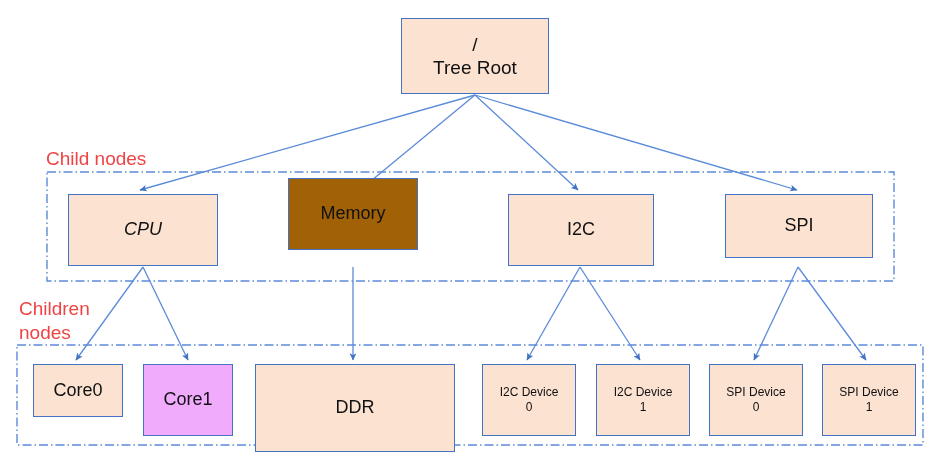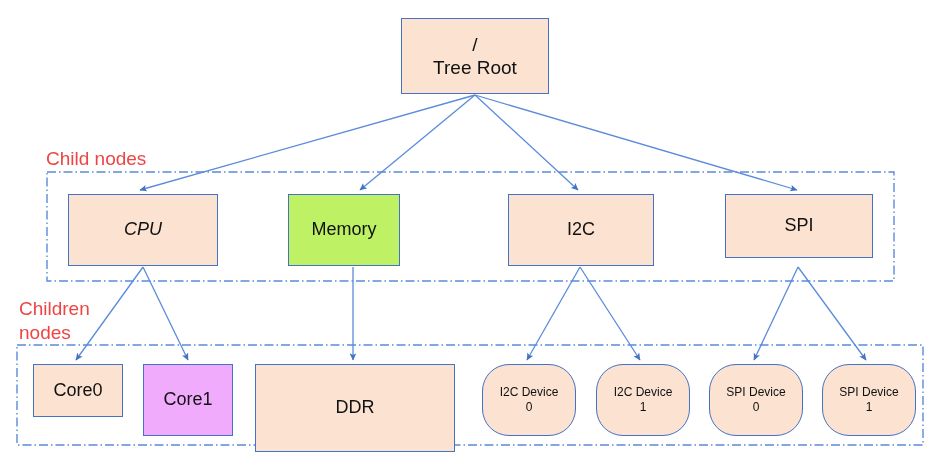--- a/index.html
+++ b/index.html
@@ -35,21 +35,21 @@
     align-items: center;
     justify-content: center;
     text-align: center;
     color: #111111;
     line-height: 1.22;
     white-space: pre-line;
     font-family: "Liberation Sans", sans-serif;
   }
   .node-lg { font-size: 19px; }
   .node-md { font-size: 18px; }
-  .node-sm { font-size: 12px; border-radius: 27px; }
+  .node-sm { font-size: 12px; }
   .group-label {
     position: absolute;
     color: #ef4444;
     font-size: 19px;
     font-family: "Liberation Sans", sans-serif;
     line-height: 1.25;
     white-space: pre-line;
   }
 </style>
 </head>
@@ -79,21 +79,21 @@
         <line x1="580" y1="267" x2="640" y2="360" stroke="#5B8BD9" stroke-width="1.3" marker-end="url(#arrowhead)"></line>
         <line x1="798" y1="267" x2="754" y2="360" stroke="#5B8BD9" stroke-width="1.3" marker-end="url(#arrowhead)"></line>
         <line x1="798" y1="267" x2="866" y2="360" stroke="#5B8BD9" stroke-width="1.3" marker-end="url(#arrowhead)"></line>
       </g>
   </svg>
 
   <div id="node-layer">
       <div class="node-box node-lg" style="left: 401px; top: 18px; width: 148px; height: 76px; background: rgb(251, 226, 209); border-color: rgb(68, 114, 196); color: rgb(17, 17, 17);">/
 Tree Root</div>
       <div class="node-box node-md" style="left: 68px; top: 194px; width: 150px; height: 72px; background: rgb(251, 226, 209); border-color: rgb(68, 114, 196); color: rgb(17, 17, 17); font-style: italic;">CPU</div>
-      <div class="node-box node-md" style="left: 288px; top: 194px; width: 112px; height: 72px; background: #bef264; border-color: rgb(68, 114, 196); color: rgb(17, 17, 17);">Memory</div>
+      <div class="node-box node-md" style="left: 288px; top: 178px; width: 130px; height: 72px; background: #a16207; border-color: rgb(68, 114, 196); color: rgb(17, 17, 17);">Memory</div>
       <div class="node-box node-md" style="left: 508px; top: 194px; width: 146px; height: 72px; background: rgb(251, 226, 209); border-color: rgb(68, 114, 196); color: rgb(17, 17, 17);">I2C</div>
       <div class="node-box node-md" style="left: 725px; top: 194px; width: 148px; height: 64px; background: rgb(251, 226, 209); border-color: rgb(68, 114, 196); color: rgb(17, 17, 17);">SPI</div>
       <div class="node-box node-md" style="left: 33px; top: 364px; width: 90px; height: 53px; background: rgb(251, 226, 209); border-color: rgb(68, 114, 196); color: rgb(17, 17, 17);">Core0</div>
       <div class="node-box node-md" style="left: 143px; top: 364px; width: 90px; height: 72px; background: #f0abfc; border-color: rgb(68, 114, 196); color: rgb(17, 17, 17);">Core1</div>
       <div class="node-box node-md" style="left: 255px; top: 364px; width: 200px; height: 88px; background: rgb(251, 226, 209); border-color: rgb(68, 114, 196); color: rgb(17, 17, 17);">DDR</div>
       <div class="node-box node-sm" style="left: 482px; top: 364px; width: 94px; height: 72px; background: rgb(251, 226, 209); border-color: rgb(68, 114, 196); color: rgb(17, 17, 17);">I2C Device
 0</div>
       <div class="node-box node-sm" style="left: 596px; top: 364px; width: 94px; height: 72px; background: rgb(251, 226, 209); border-color: rgb(68, 114, 196); color: rgb(17, 17, 17);">I2C Device
 1</div>
       <div class="node-box node-sm" style="left: 709px; top: 364px; width: 94px; height: 72px; background: rgb(251, 226, 209); border-color: rgb(68, 114, 196); color: rgb(17, 17, 17);">SPI Device

